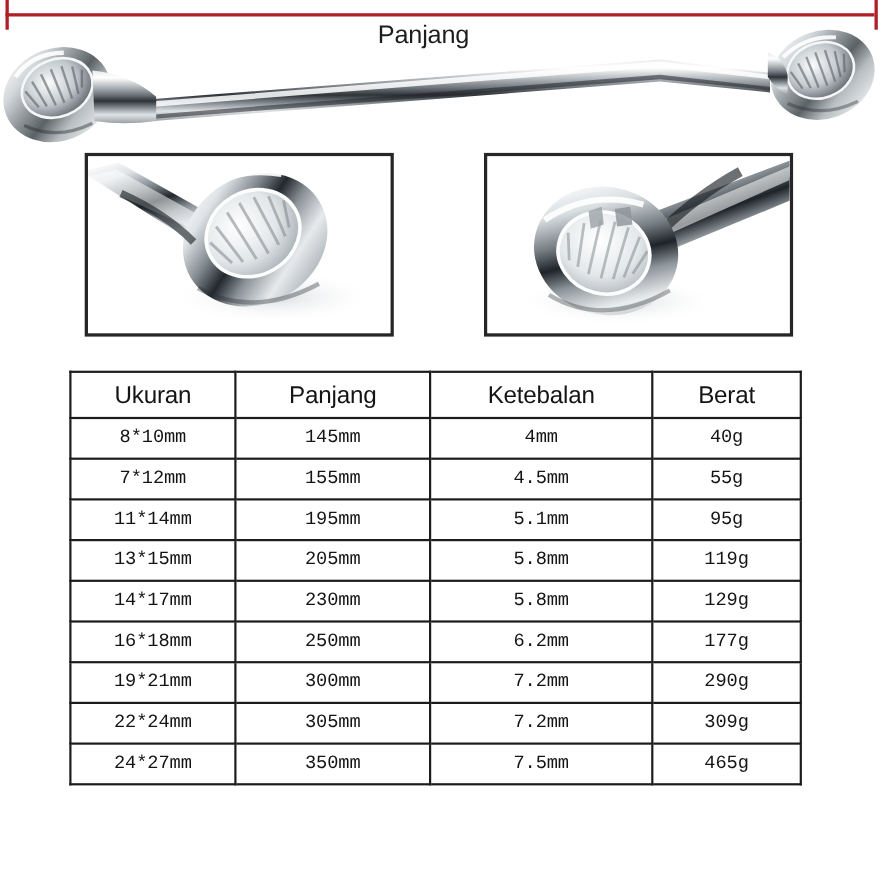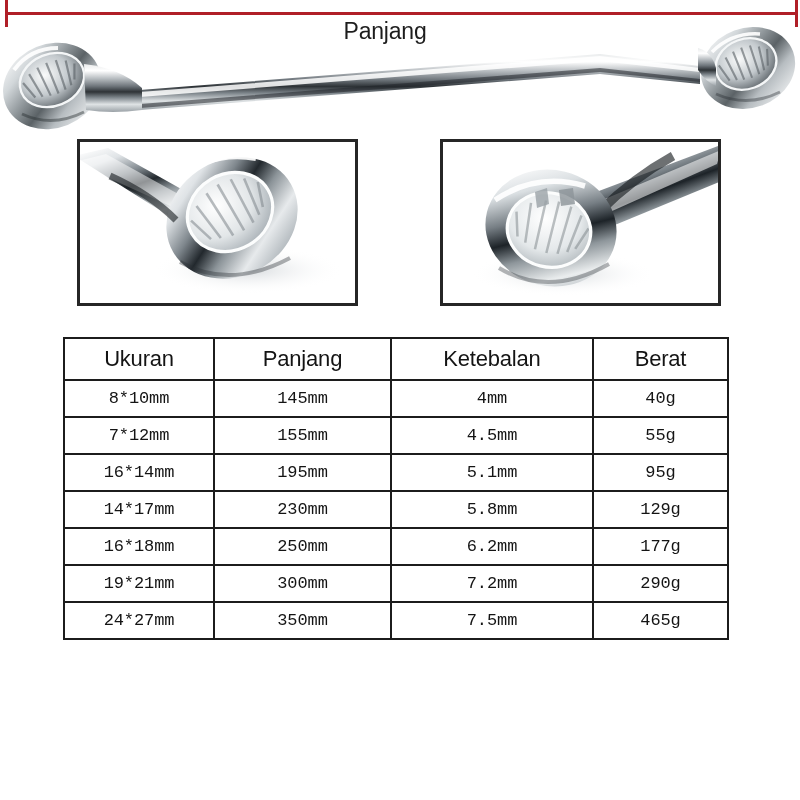--- a/index.html
+++ b/index.html
@@ -292,44 +292,56 @@
           <td>4mm</td>
           <td>40g</td>
         </tr>
         <tr>
           <td>7*12mm</td>
           <td>155mm</td>
           <td>4.5mm</td>
           <td>55g</td>
         </tr>
         <tr>
-          <td>16*14mm</td>
+          <td>11*14mm</td>
           <td>195mm</td>
           <td>5.1mm</td>
           <td>95g</td>
+        </tr>
+        <tr>
+          <td>13*15mm</td>
+          <td>205mm</td>
+          <td>5.8mm</td>
+          <td>119g</td>
         </tr>
         <tr>
           <td>14*17mm</td>
           <td>230mm</td>
           <td>5.8mm</td>
           <td>129g</td>
         </tr>
         <tr>
           <td>16*18mm</td>
           <td>250mm</td>
           <td>6.2mm</td>
           <td>177g</td>
         </tr>
         <tr>
           <td>19*21mm</td>
           <td>300mm</td>
           <td>7.2mm</td>
           <td>290g</td>
         </tr>
         <tr>
+          <td>22*24mm</td>
+          <td>305mm</td>
+          <td>7.2mm</td>
+          <td>309g</td>
+        </tr>
+        <tr>
           <td>24*27mm</td>
           <td>350mm</td>
           <td>7.5mm</td>
           <td>465g</td>
         </tr>
       </tbody>
   </table>
 </div>
 
 </body></html>

